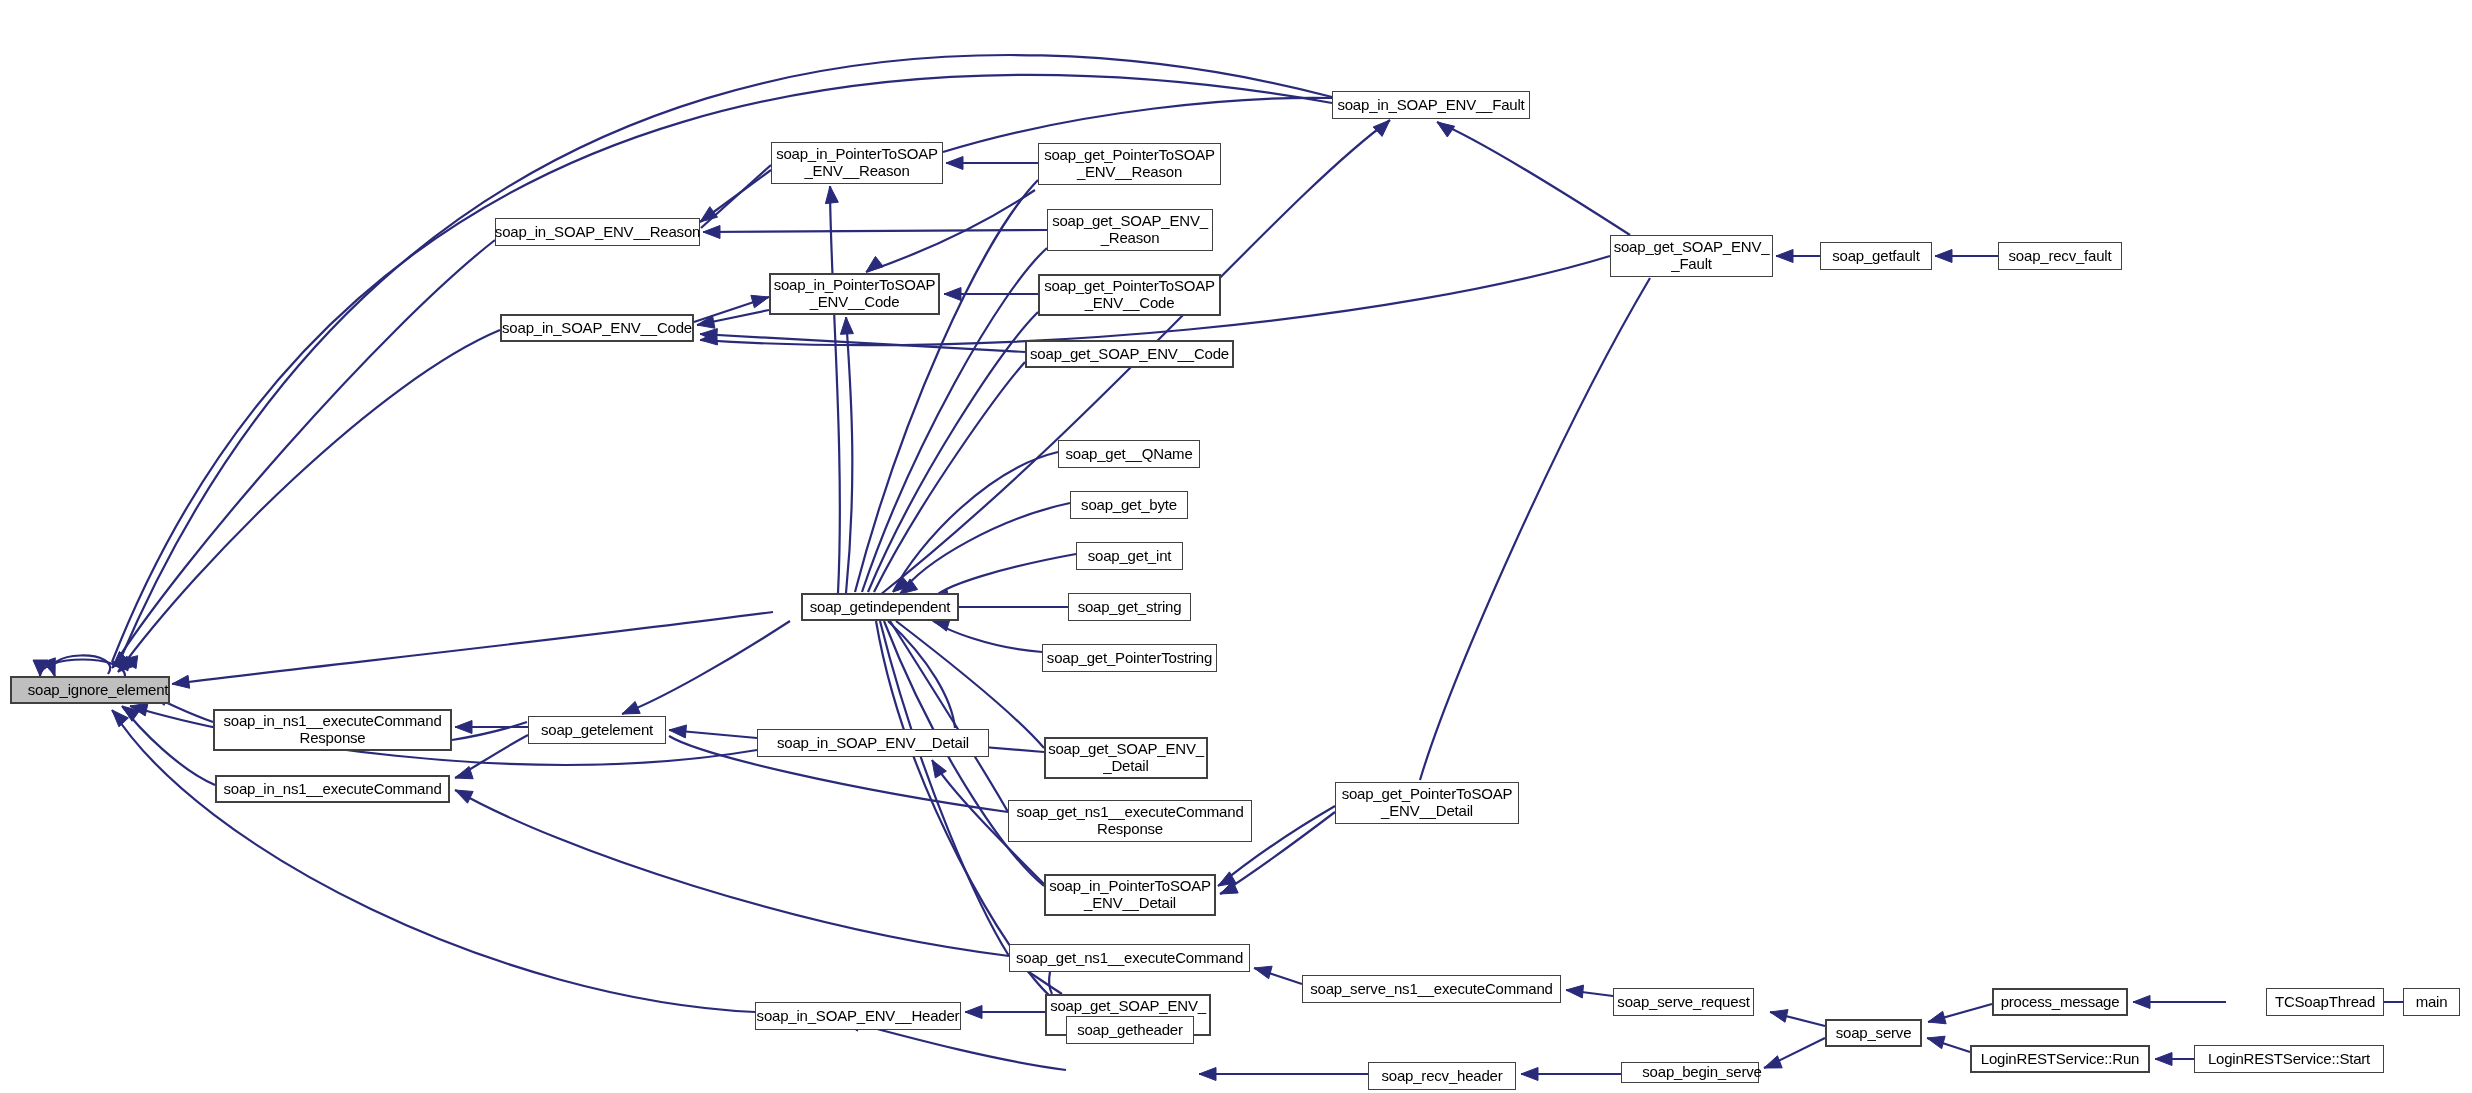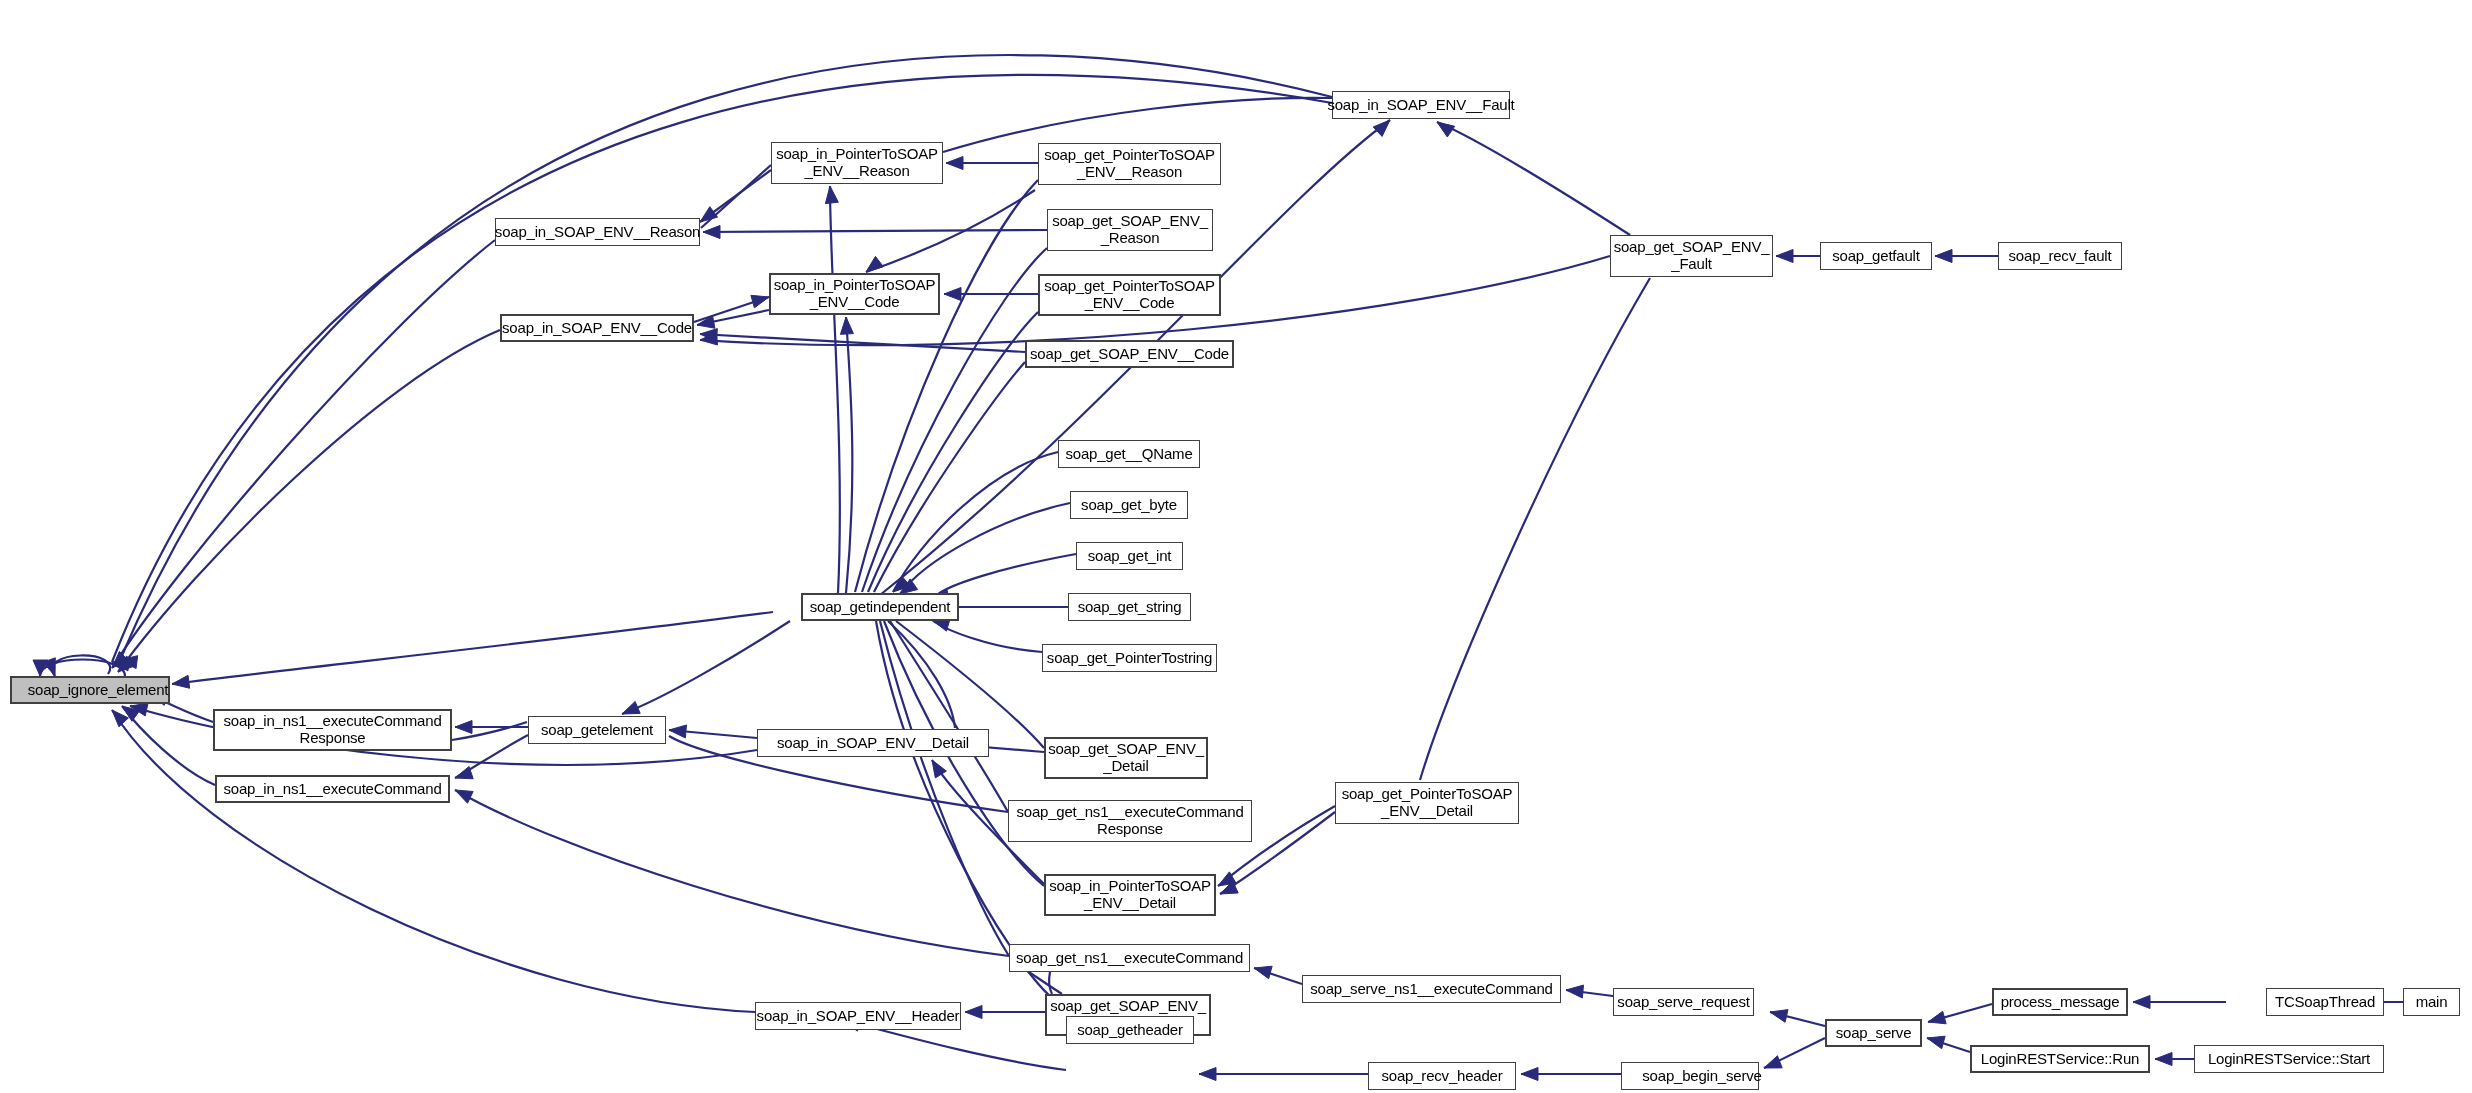--- a/index.html
+++ b/index.html
@@ -153,21 +153,21 @@
       <div class="nodebox" style="left: 1038px; top: 143px; width: 183px; height: 42px; border-color: rgb(64, 64, 64);">soap_get_PointerToSOAP
 _ENV__Reason</div>
       <div class="nodebox" style="left: 1047px; top: 209px; width: 166px; height: 42px; border-color: rgb(64, 64, 64);">soap_get_SOAP_ENV_
 _Reason</div>
       <div class="nodebox thick" style="left: 500px; top: 314px; width: 194px; height: 28px; border-color: rgb(64, 64, 64);">soap_in_SOAP_ENV__Code</div>
       <div class="nodebox thick" style="left: 769px; top: 273px; width: 171px; height: 42px; border-color: rgb(64, 64, 64);">soap_in_PointerToSOAP
 _ENV__Code</div>
       <div class="nodebox thick" style="left: 1038px; top: 274px; width: 183px; height: 42px; border-color: rgb(64, 64, 64);">soap_get_PointerToSOAP
 _ENV__Code</div>
       <div class="nodebox thick" style="left: 1025px; top: 340px; width: 209px; height: 28px; border-color: rgb(64, 64, 64);">soap_get_SOAP_ENV__Code</div>
-      <div class="nodebox" style="left: 1332px; top: 91px; width: 178px; height: 28px; border-color: rgb(64, 64, 64);">soap_in_SOAP_ENV__Fault</div>
+      <div class="nodebox" style="left: 1332px; top: 91px; width: 198px; height: 28px; border-color: rgb(64, 64, 64);">soap_in_SOAP_ENV__Fault</div>
       <div class="nodebox" style="left: 1610px; top: 235px; width: 163px; height: 42px; border-color: rgb(64, 64, 64);">soap_get_SOAP_ENV_
 _Fault</div>
       <div class="nodebox" style="left: 1820px; top: 242px; width: 112px; height: 28px; border-color: rgb(64, 64, 64);">soap_getfault</div>
       <div class="nodebox" style="left: 1998px; top: 242px; width: 124px; height: 28px; border-color: rgb(64, 64, 64);">soap_recv_fault</div>
       <div class="nodebox" style="left: 1058px; top: 440px; width: 142px; height: 28px; border-color: rgb(64, 64, 64);">soap_get__QName</div>
       <div class="nodebox" style="left: 1070px; top: 491px; width: 118px; height: 28px; border-color: rgb(64, 64, 64);">soap_get_byte</div>
       <div class="nodebox" style="left: 1076px; top: 542px; width: 107px; height: 28px; border-color: rgb(64, 64, 64);">soap_get_int</div>
       <div class="nodebox" style="left: 1068px; top: 593px; width: 123px; height: 28px; border-color: rgb(64, 64, 64);">soap_get_string</div>
       <div class="nodebox" style="left: 1042px; top: 644px; width: 175px; height: 28px; border-color: rgb(64, 64, 64);">soap_get_PointerTostring</div>
       <div class="nodebox thick" style="left: 773px; top: 593px; width: 158px; height: 28px; border-color: rgb(64, 64, 64); margin-left: 28px;">soap_getindependent</div>
@@ -191,15 +191,15 @@
       <div class="nodebox thick" style="left: 1992px; top: 988px; width: 136px; height: 28px; border-color: rgb(64, 64, 64);">process_message</div>
       <div class="nodebox" style="left: 2226px; top: 988px; width: 118px; height: 28px; border-color: rgb(64, 64, 64); margin-left: 40px;">TCSoapThread</div>
       <div class="nodebox" style="left: 2403px; top: 988px; width: 57px; height: 28px; border-color: rgb(64, 64, 64);">main</div>
       <div class="nodebox thick" style="left: 1970px; top: 1045px; width: 180px; height: 28px; border-color: rgb(64, 64, 64);">LoginRESTService::Run</div>
       <div class="nodebox" style="left: 2194px; top: 1045px; width: 190px; height: 28px; border-color: rgb(64, 64, 64);">LoginRESTService::Start</div>
       <div class="nodebox" style="left: 755px; top: 1002px; width: 206px; height: 28px; border-color: rgb(64, 64, 64);">soap_in_SOAP_ENV__Header</div>
       <div class="nodebox thick" style="left: 1045px; top: 994px; width: 166px; height: 42px; border-color: rgb(64, 64, 64);">soap_get_SOAP_ENV_
 _Header</div>
       <div class="nodebox" style="left: 1066px; top: 1016px; width: 128px; height: 28px; border-color: rgb(64, 64, 64);">soap_getheader</div>
       <div class="nodebox" style="left: 1368px; top: 1062px; width: 148px; height: 28px; border-color: rgb(64, 64, 64);">soap_recv_header</div>
-      <div class="nodebox" style="left: 1621px; top: 1062px; width: 138px; height: 28px; border-color: rgb(64, 64, 64); padding-left: 24px;">soap_begin_serve</div>
+      <div class="nodebox" style="left: 1621px; top: 1062px; width: 138px; height: 21px; border-color: rgb(64, 64, 64); padding-left: 24px;">soap_begin_serve</div>
     </div>
 </div>
 
 </body></html>

